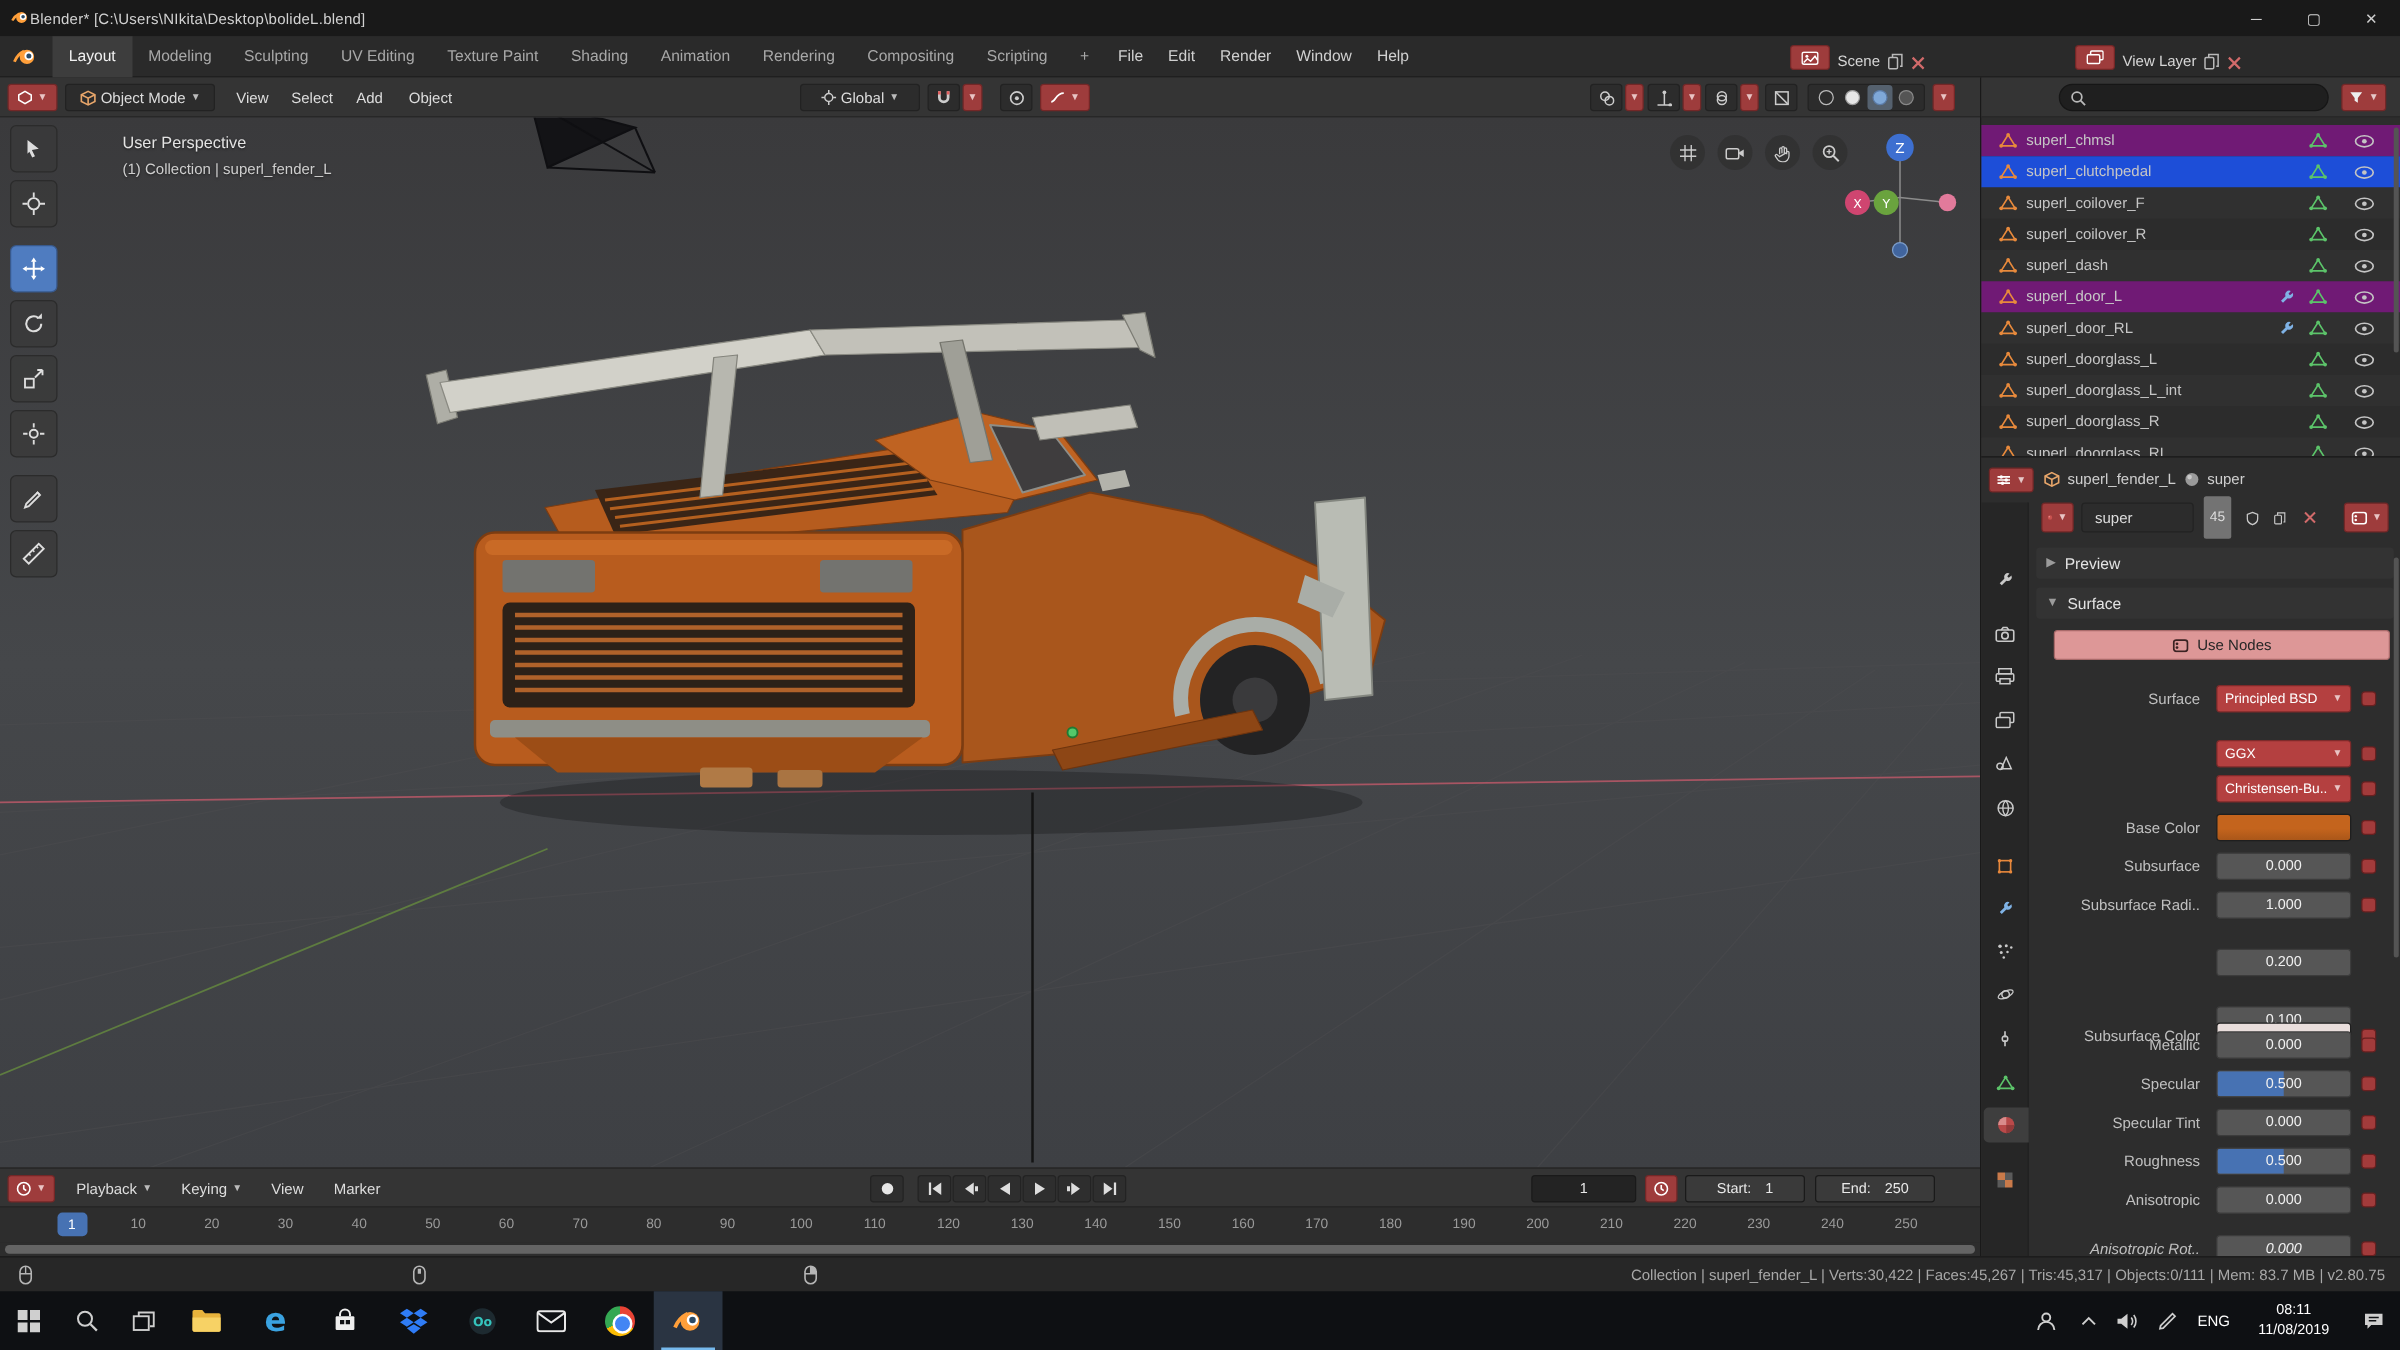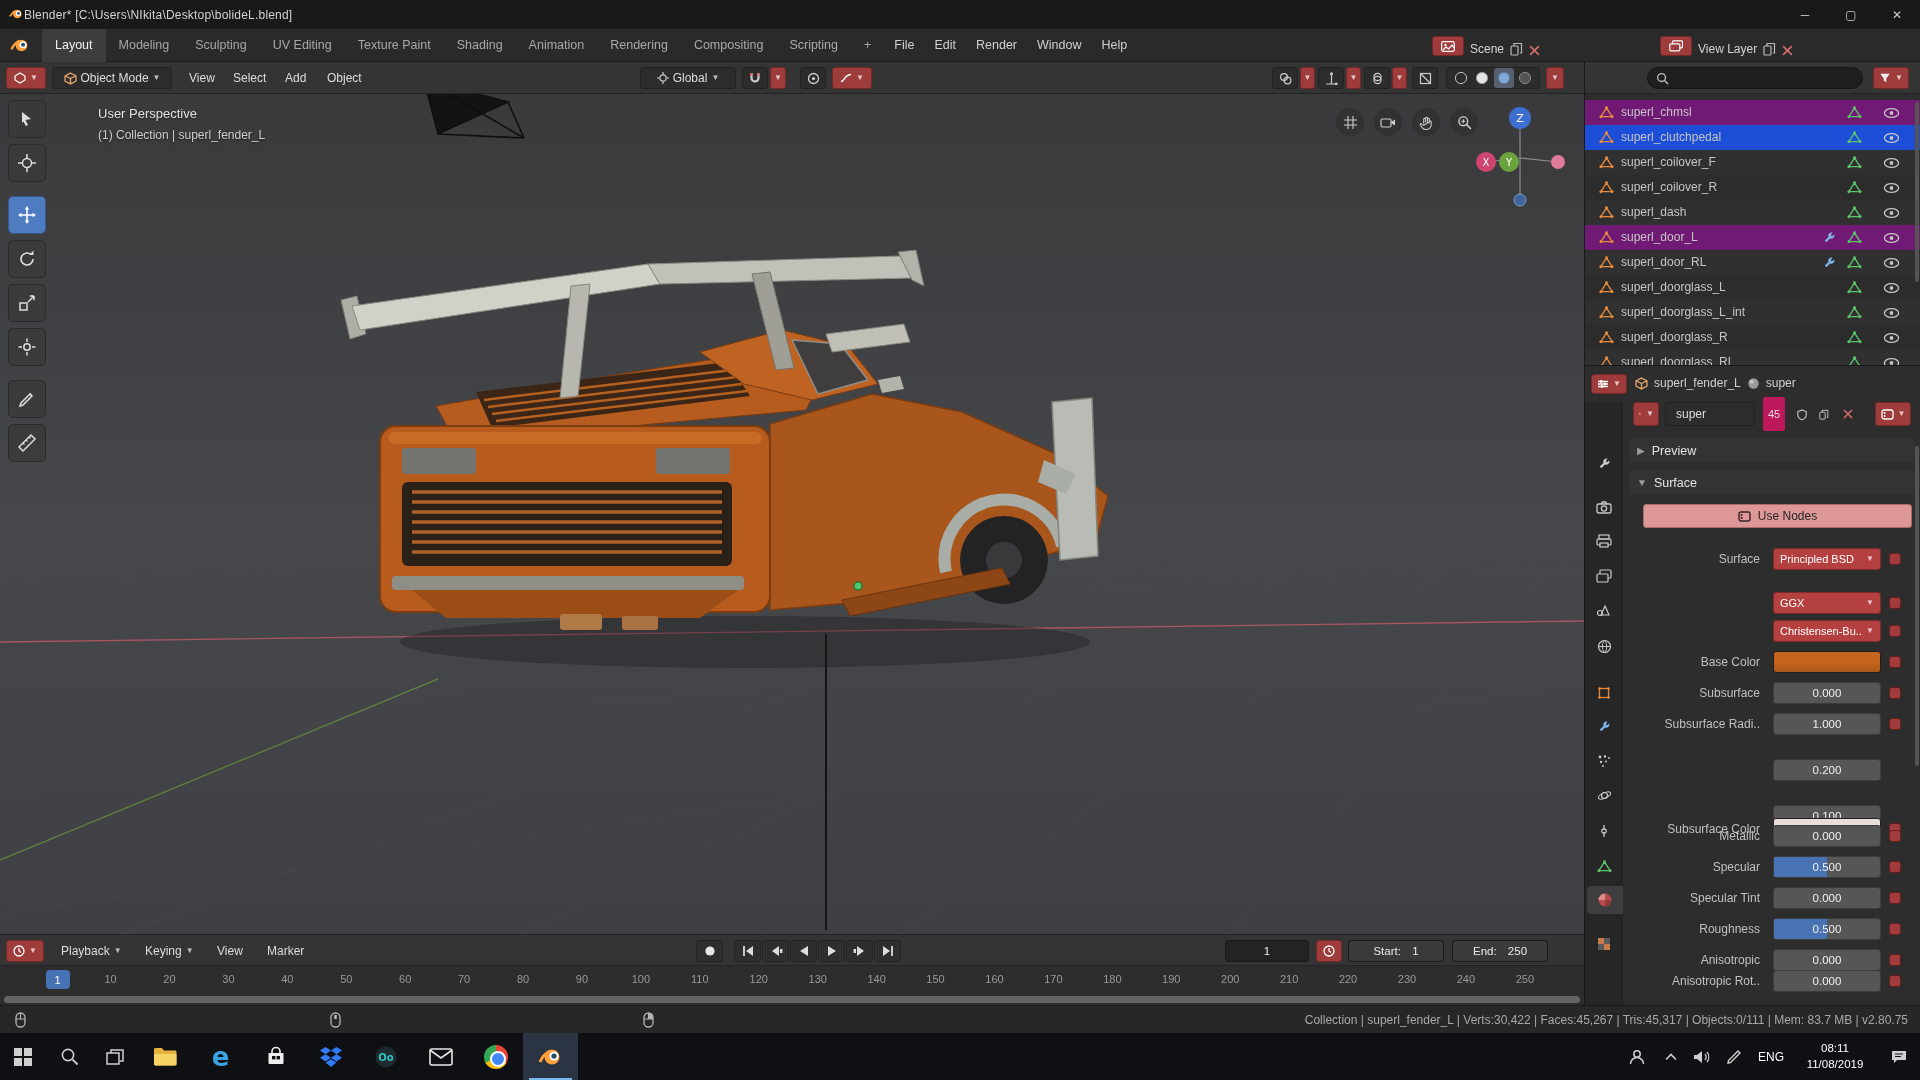--- a/index.html
+++ b/index.html
@@ -67,21 +67,21 @@
 .pwidget{position:absolute;left:150px;width:108px;height:22px}
 .wmenu{background:#b44040;border:1px solid #7e2a2a;border-radius:3px;height:22px;display:flex;align-items:center;justify-content:space-between;padding:0 6px;color:#fff;font-size:11px;white-space:nowrap;overflow:hidden}
 .slider{background:#565656;border:1px solid #3c3c3c;border-radius:3px;height:22px;position:relative;overflow:hidden}
 .slider .fill{position:absolute;left:0;top:0;bottom:0;background:#4772b3}
 .slider span{position:absolute;left:0;right:0;top:0;bottom:0;text-align:center;line-height:20px;color:#f0f0f0;font-size:11.5px}
 .swatch{height:22px;border-radius:3px;border:1px solid #1f1f1f}
 .deco{position:absolute;left:266px;top:5px;width:12px;height:12px;border-radius:3px;background:#a23b3b;border:1px solid #672020}
 .phead{position:absolute;left:6px;width:286px;height:25px;background:#333333;border-radius:3px;display:flex;align-items:center;gap:7px;padding:0 8px;color:#e3e3e3;font-size:12.5px}
 .phead .arr{color:#9b9b9b;font-size:10px}
 .usenodes{position:absolute;left:20px;width:269px;height:24px;background:#dd9797;border:1px solid #a96a6a;border-radius:3px;color:#262626;font-size:12px;display:flex;align-items:center;justify-content:center;gap:7px}
-.badge{background:#be185d;border-radius:2px;padding:11px 5px;color:#ddd;font-size:11px}
+.badge{background:#737373;border-radius:2px;padding:11px 5px;color:#ddd;font-size:11px}
 
 #statusbar{position:absolute;left:0;top:1005px;width:1920px;height:28px;background:#272727;border-top:1px solid #1a1a1a}
 #statusbar .stats{position:absolute;right:12px;top:7px;font-size:12px;color:#a8a8a8;white-space:nowrap}
 .mousehint{position:absolute;top:6px}
 
 #taskbar{position:absolute;left:0;top:1033px;width:1920px;height:47px;background:#0e1013;display:flex;align-items:center}
 .tb-sys{width:46px;height:47px;display:flex;align-items:center;justify-content:center}
 .tb-app{width:55px;height:47px;display:flex;align-items:center;justify-content:center;position:relative}
 .tb-app.active{background:#2a3442}
 .tb-app.active::after{content:"";position:absolute;left:6px;right:6px;bottom:0;height:2px;background:#76b9ed}
@@ -1143,21 +1143,21 @@
               <div class="deco"></div>
             </div>
             <div class="prow" style="top: 583px;">
               <div class="plabel">Anisotropic</div>
               <div class="pwidget slider">
                 <div class="fill" style="width:0%"></div>
                 <span>0.000</span>
               </div>
               <div class="deco"></div>
             </div>
-            <div class="prow" style="top: 604px;">
+            <div class="prow" style="top: 622px; font-style: italic;">
               <div class="plabel">Anisotropic Rot..</div>
               <div class="pwidget slider">
                 <div class="fill" style="width:0%"></div>
                 <span>0.000</span>
               </div>
               <div class="deco"></div>
             </div>
           </div>
         <div class="vscroll" style="left:330px;top:80px;height:320px"></div>
       </div>

